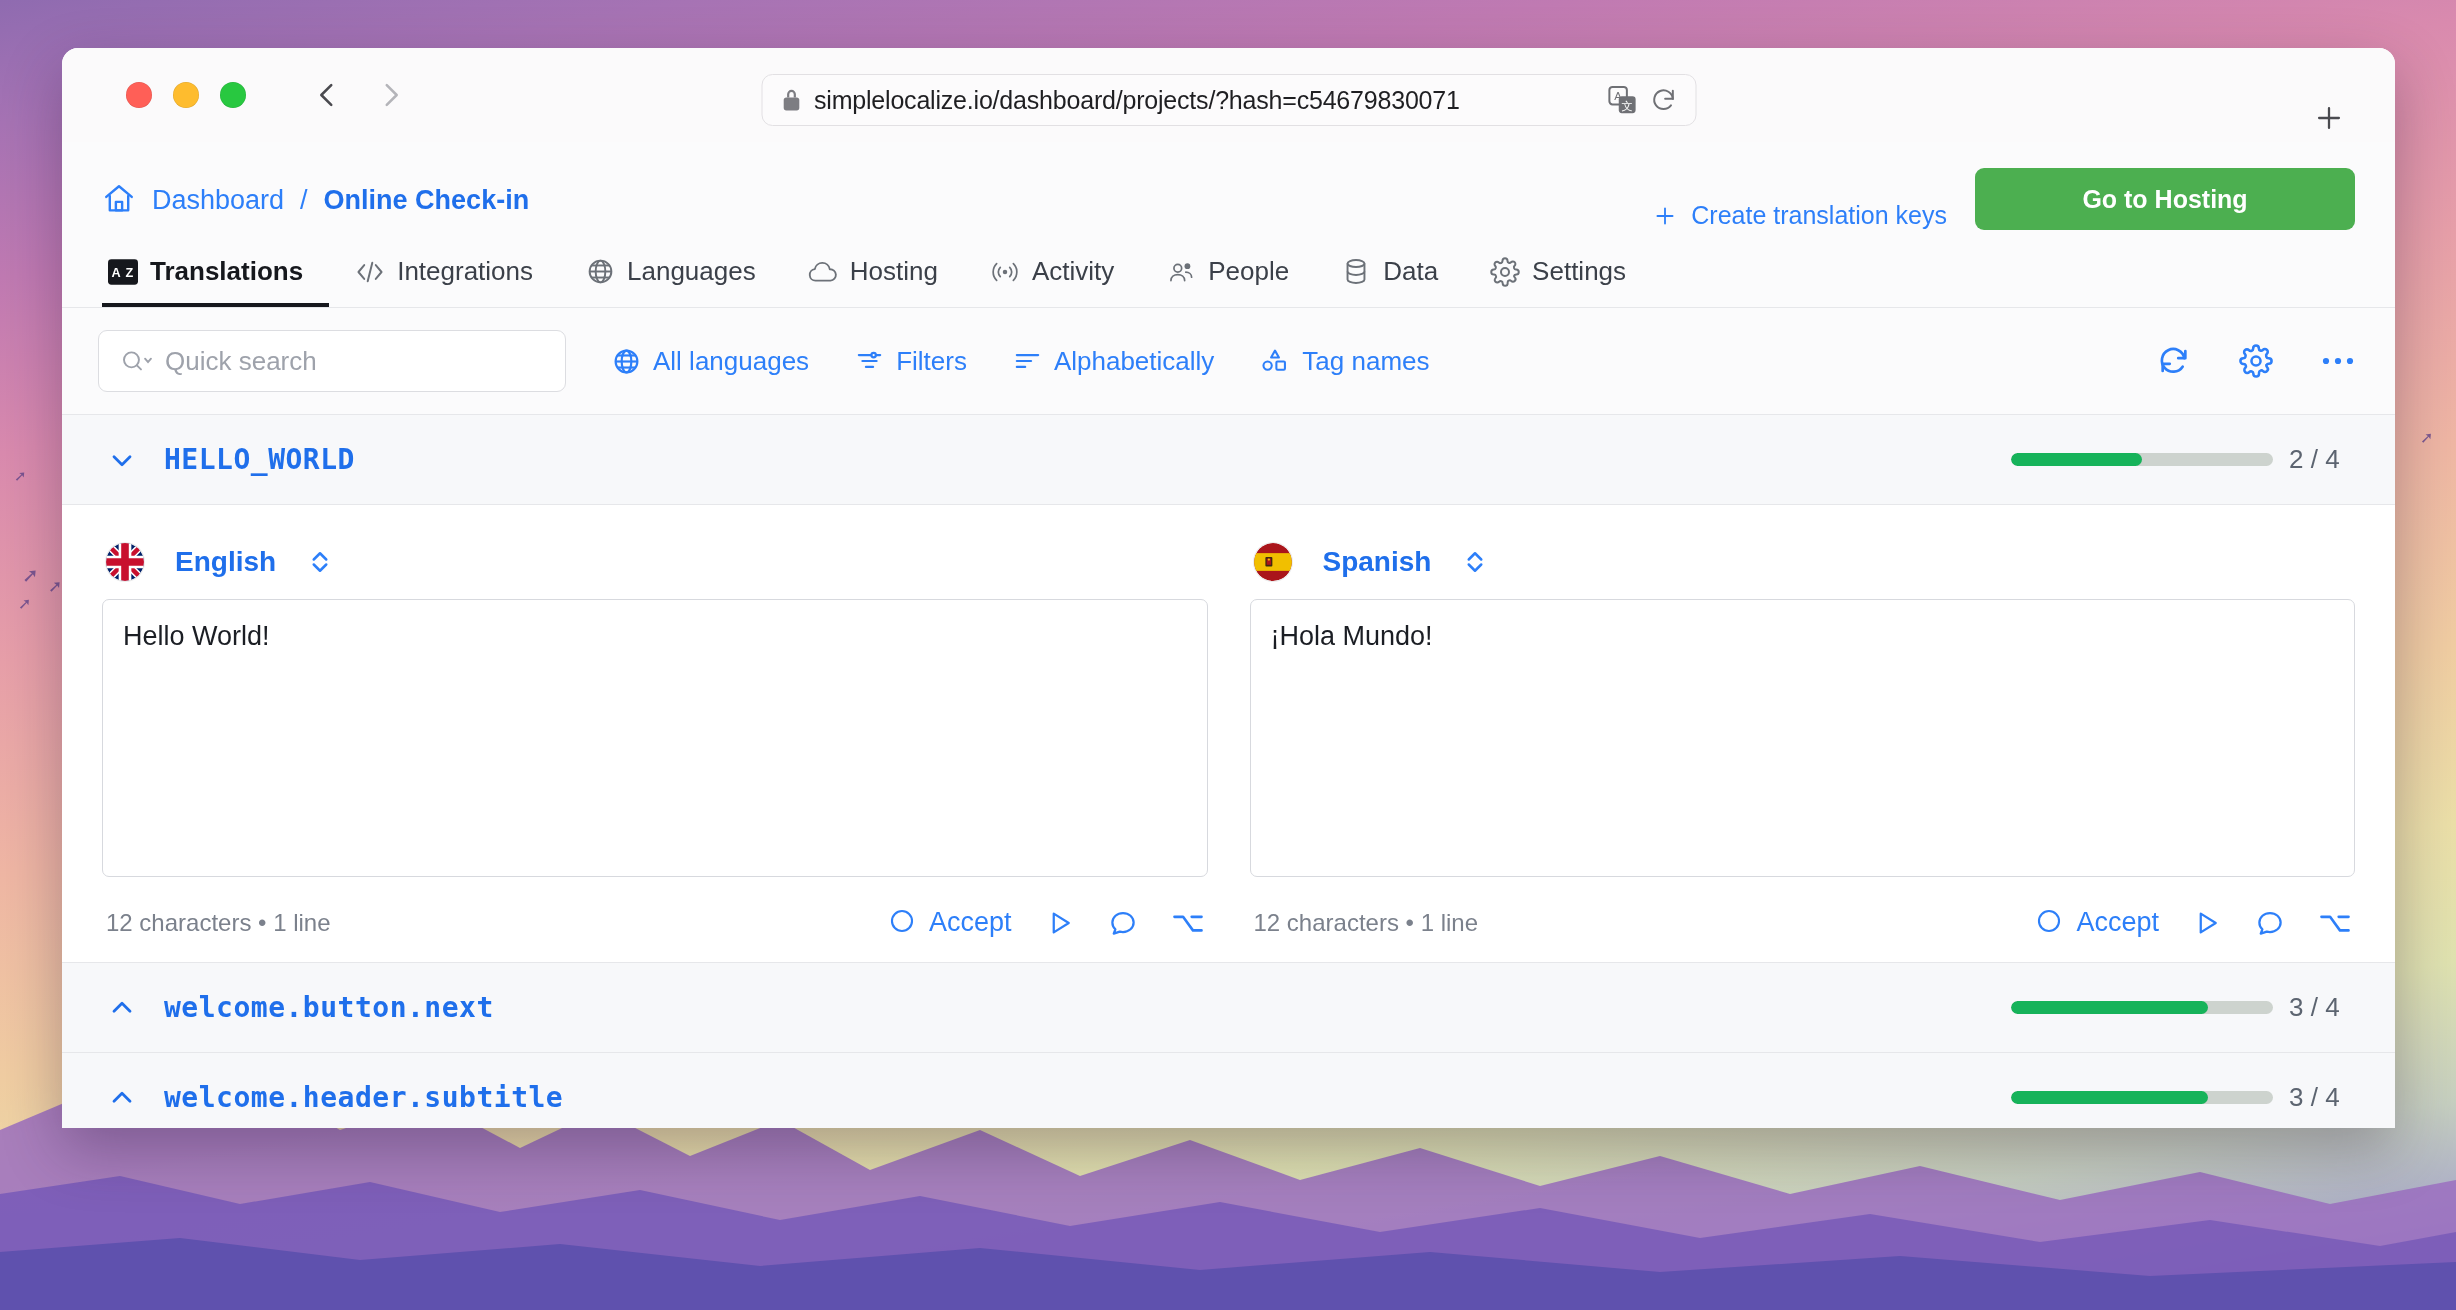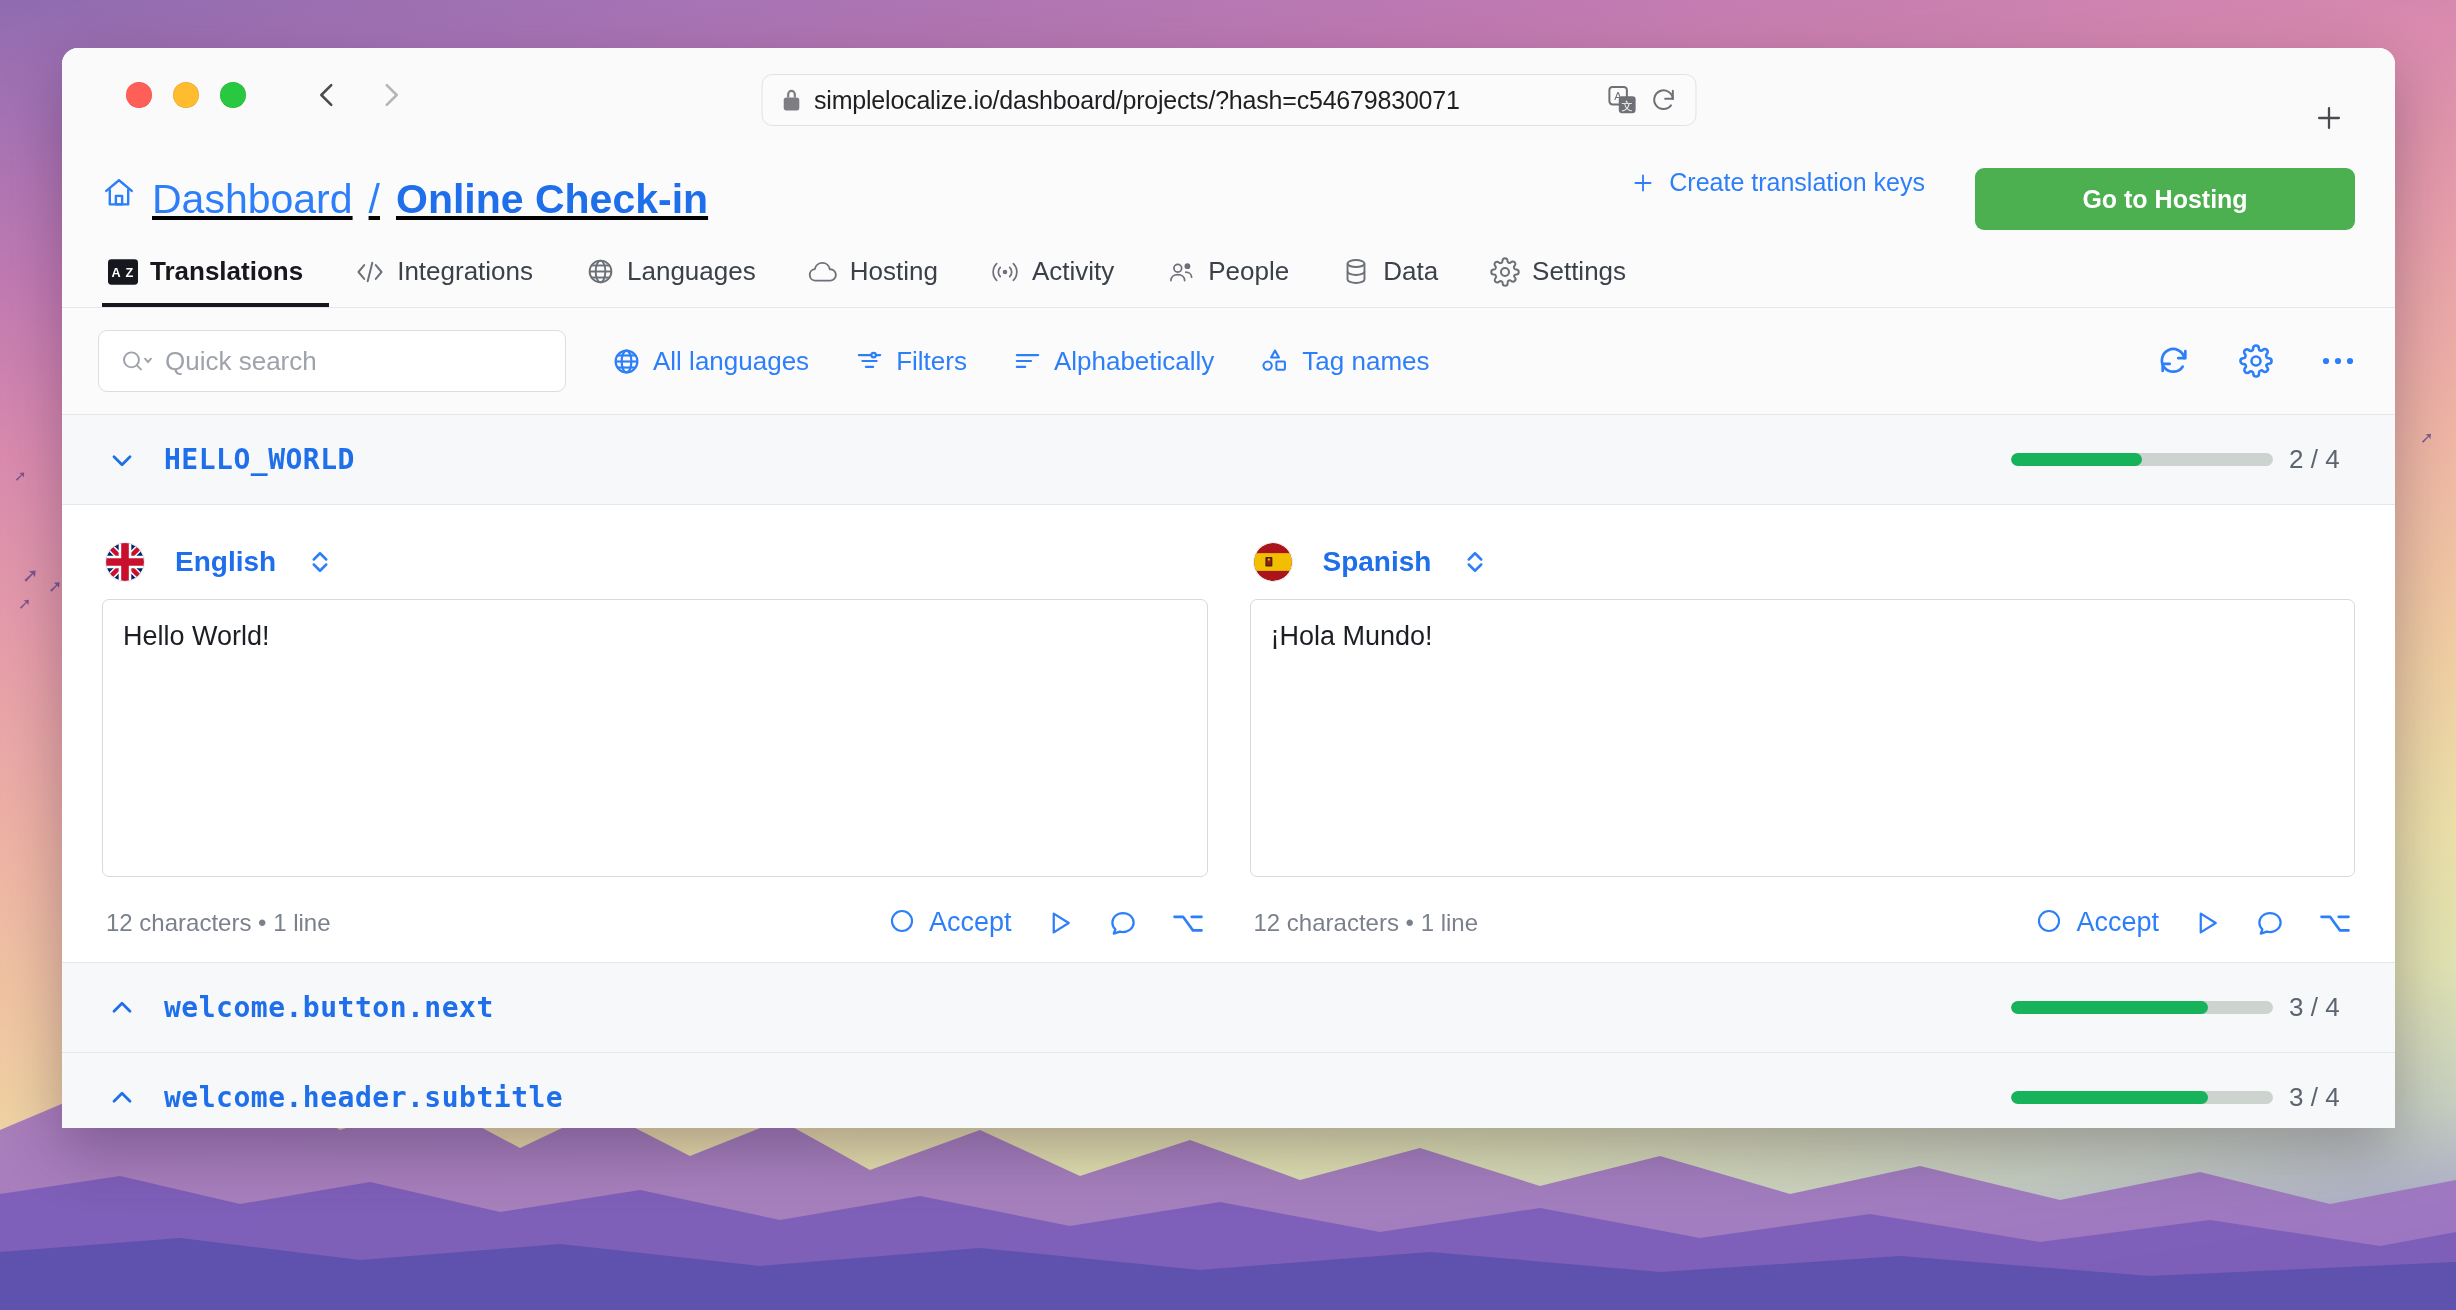--- a/index.html
+++ b/index.html
@@ -85,26 +85,26 @@
   }
 
   
   #page { flex: 1; background: #fbfbfc; overflow: hidden; display: flex; flex-direction: column; }
 
   
   #appheader {
     padding: 26px 40px 0 40px;
     display: flex; align-items: center; justify-content: space-between;
   }
-  #breadcrumb { display: flex; align-items: flex-start; gap: 16px; font-size: 41px; text-decoration: underline; }
+  #breadcrumb { display: flex; align-items: flex-end; gap: 16px; font-size: 27px; }
   #breadcrumb .crumb-dash { color: #2d7ff9; font-weight: 400; }
   #breadcrumb .crumb-sep { color: #2d7ff9; font-weight: 400; }
   #breadcrumb .crumb-proj { color: #1f6feb; font-weight: 700; }
 
-  #headeractions { display: flex; align-items: flex-start; gap: 50px; }
+  #headeractions { display: flex; align-items: flex-end; gap: 28px; }
   #create-keys {
     display: flex; align-items: center; gap: 13px;
     color: #2d7ff9; font-size: 25px;
   }
   #hosting-btn {
     background: #4caf50;
     color: #fff; font-size: 25px; font-weight: 700;
     border: none; border-radius: 9px;
     padding: 0 34px; height: 62px;
     min-width: 380px;

